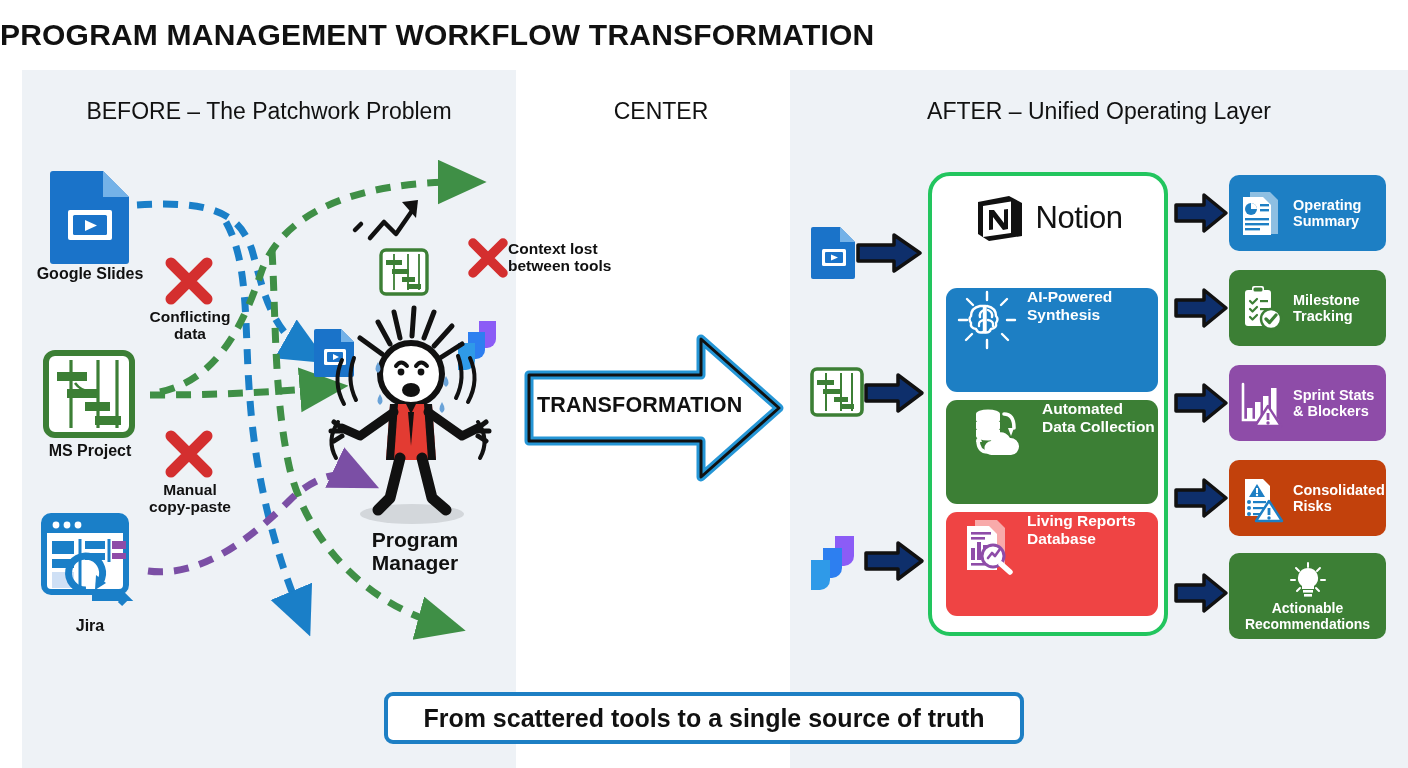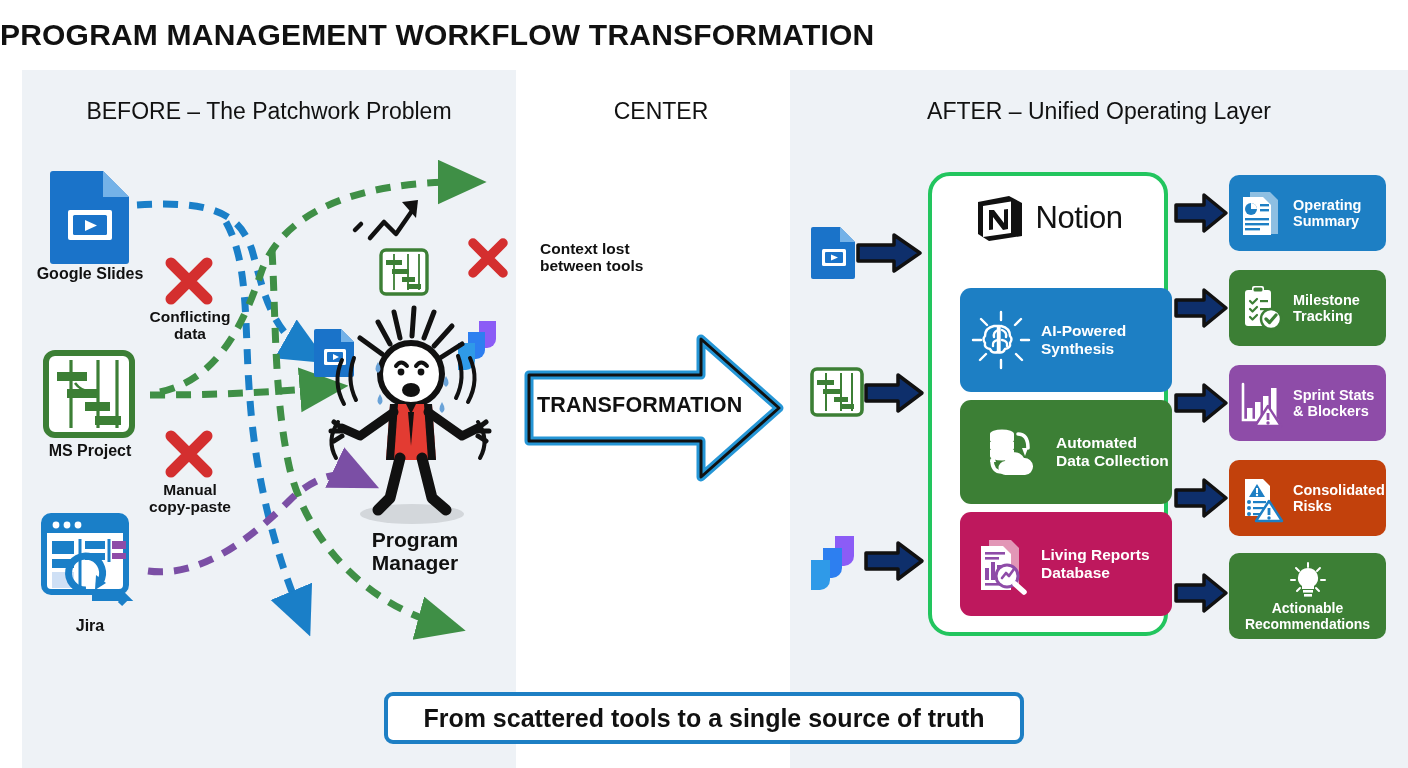--- a/index.html
+++ b/index.html
@@ -41,21 +41,21 @@
 
   
   .tool-label {
     position: absolute; text-align: center; font-size: 16px; font-weight: bold;
     color: #111111; white-space: nowrap;
   }
   .pain-label {
     position: absolute; text-align: center; font-size: 15.5px; font-weight: bold;
     color: #111111; line-height: 1.12;
   }
-  .pain-label.left-aligned { text-align: left; margin-left: 32px; }
+  .pain-label.left-aligned { text-align: left; }
 
   
   .xmark { position: absolute; }
 
   
   .icon-box { position: absolute; }
 
   
   .pm-label {
     position: absolute; left: 330px; top: 528px; width: 170px;
@@ -78,22 +78,22 @@
   }
   .notion-header {
     position: absolute; left: 0; top: 16px; width: 100%;
     display: flex; align-items: center; justify-content: center; gap: 10px;
   }
   .notion-word {
     font-size: 31px; font-weight: 500; color: #111111;
     font-family: "Liberation Sans", sans-serif; letter-spacing: -0.4px;
   }
   .feature {
-    position: absolute; left: 28px; width: 212px; height: 104px;
-    border-radius: 11px; display: flex; align-items: center; gap: 8px;
+    position: absolute; left: 14px; width: 212px; height: 104px;
+    border-radius: 11px; display: flex; gap: 8px;
     padding-left: 9px;
   }
   .feature-text {
     color: #ffffff; font-size: 15.5px; font-weight: bold; line-height: 1.16;
   }
 
   
   .out-card {
     position: absolute; left: 1229px; width: 157px; border-radius: 10px;
     display: flex; align-items: center; gap: 7px; padding: 6px 7px;
@@ -408,21 +408,21 @@
         </g>
         <path d="M38,28 l6,0 l-3,8 z" fill="#ffffff"></path>
         <path d="M12,42 l-6,0 l3,-8 z" fill="#ffffff"></path>
       </svg>
       <div class="feature-text">
         <div>Automated</div>
         <div>Data Collection</div>
       </div>
     </div>
 
-    <div class="feature" style="top:336px; background:#be185d;">
+    <div class="feature" style="top:336px; background:#ef4444;">
       <svg width="64" height="64" viewBox="0 0 64 64">
         <g fill="#ffffff">
           <path d="M20,8 h22 l8,8 v38 h-30 z" opacity="0.55"></path>
           <path d="M12,14 h22 l8,8 v36 h-30 z"></path>
         </g>
         <g fill="#8e4ca8">
           <rect x="16" y="36" width="4" height="12"></rect>
           <rect x="22" y="30" width="4" height="18"></rect>
           <rect x="28" y="33" width="4" height="15"></rect>
           <rect x="16" y="20" width="20" height="2.6"></rect>

